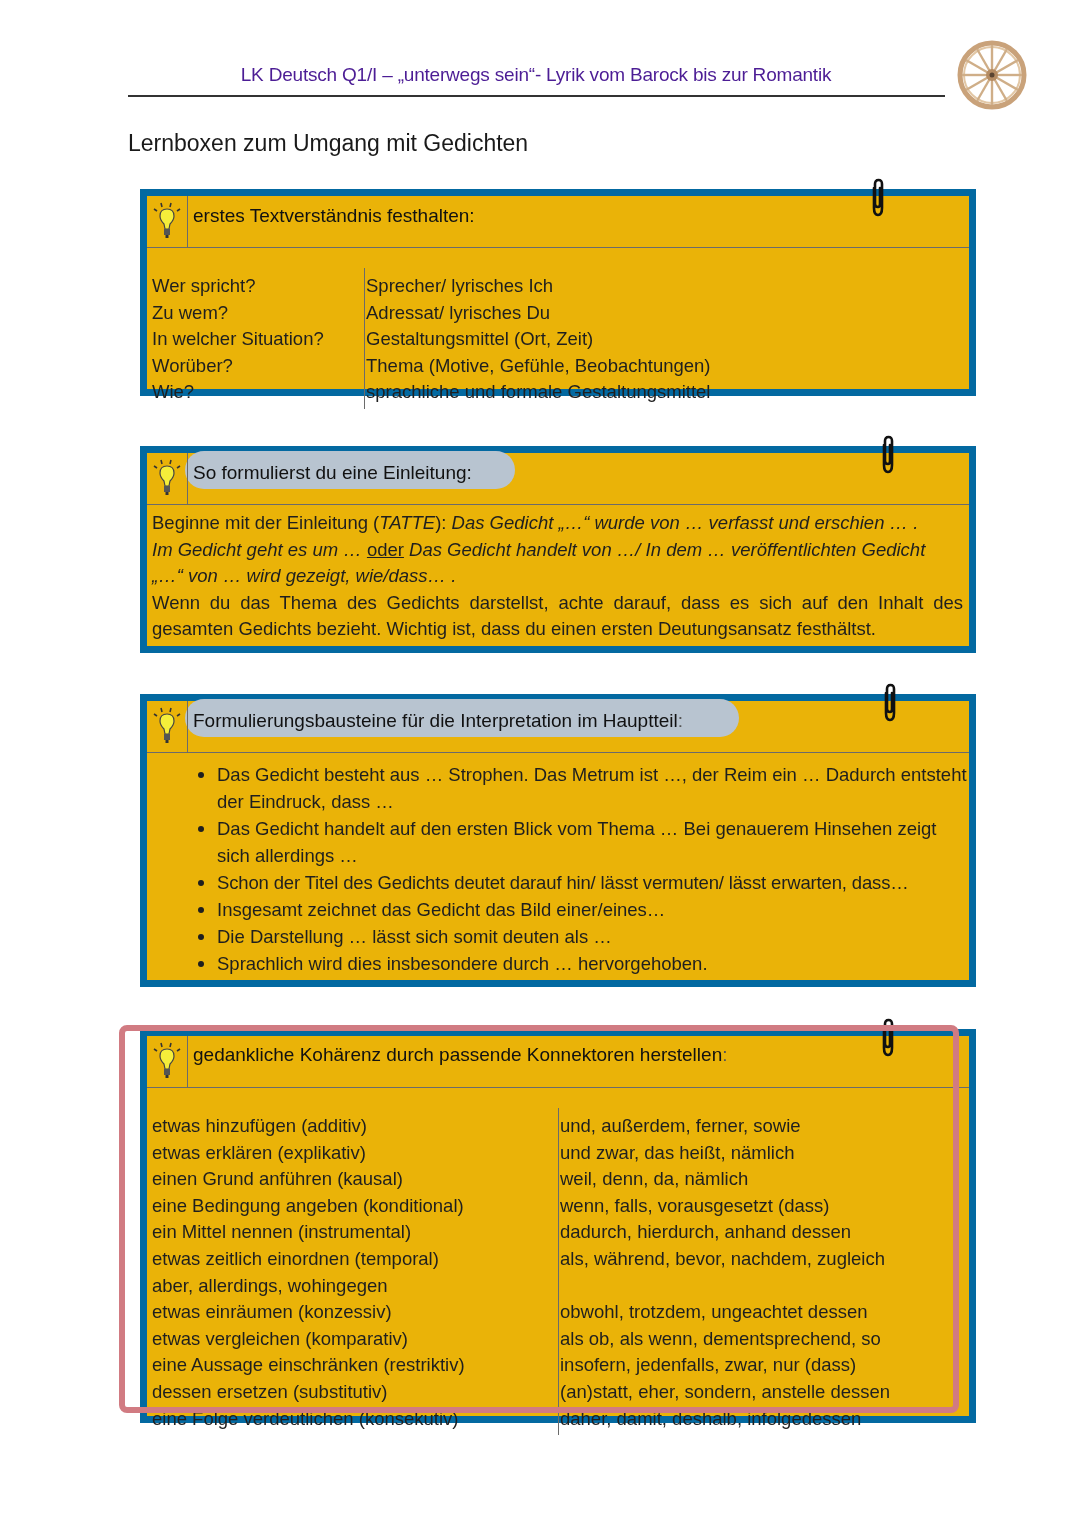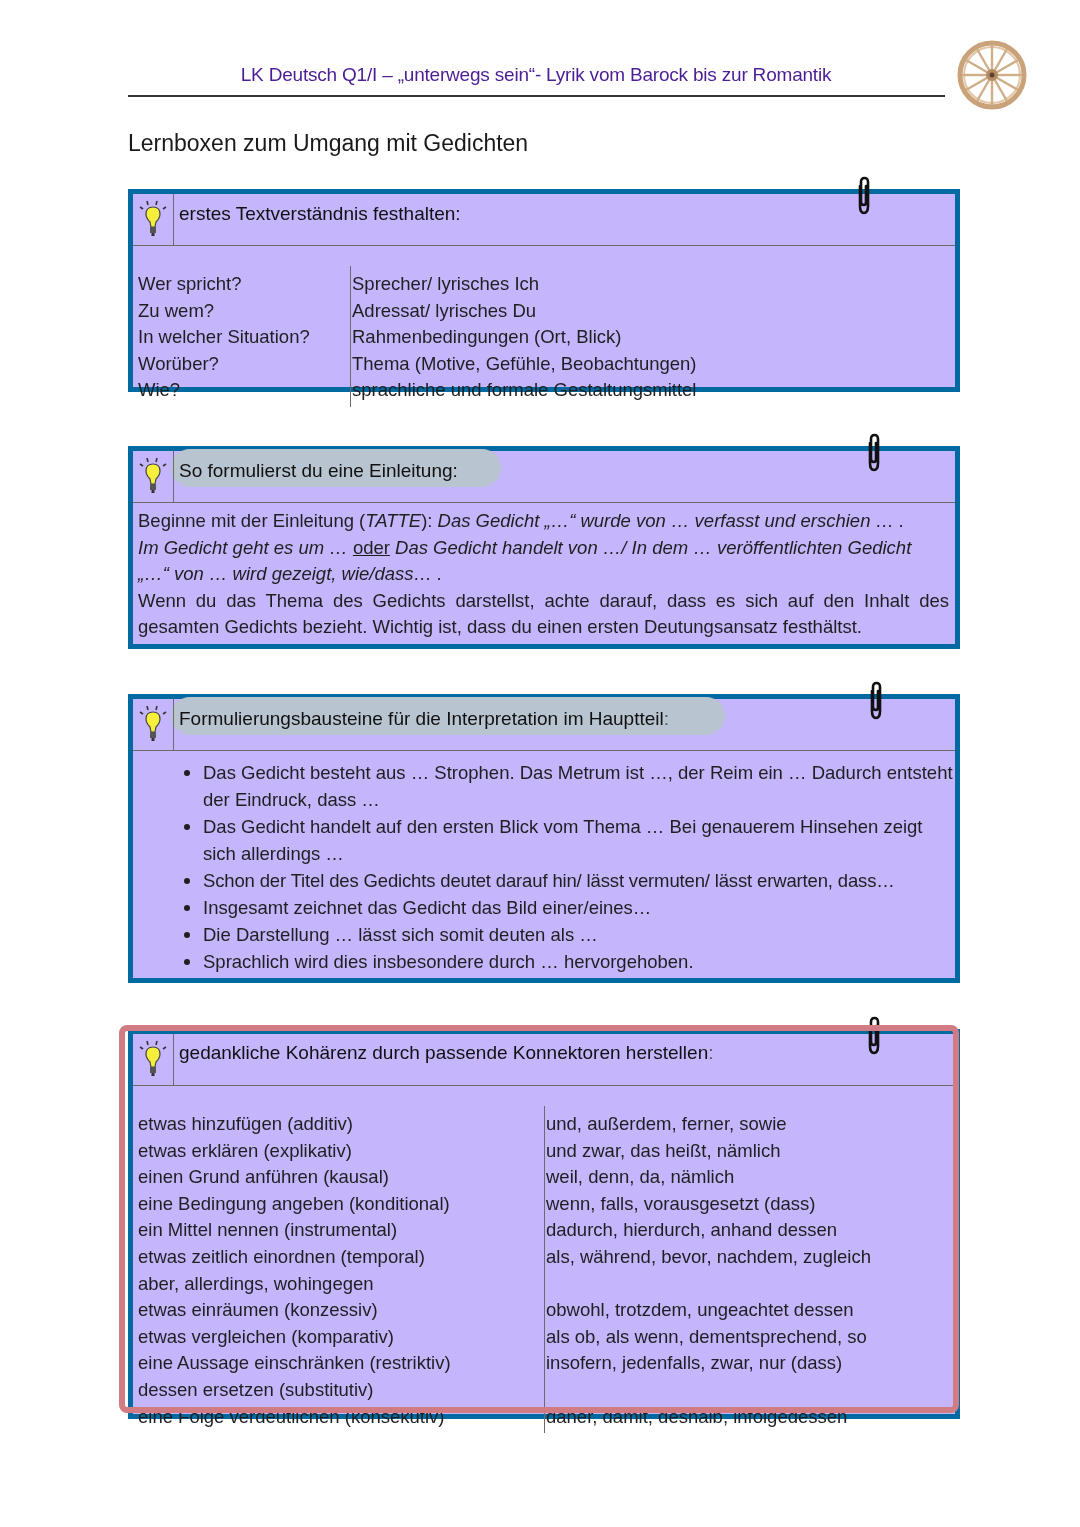--- a/index.html
+++ b/index.html
@@ -4,21 +4,21 @@
 <style>
   html, body { margin: 0; padding: 0; background: #ffffff; }
   body { width: 1080px; height: 1527px; position: relative; overflow: hidden;
          font-family: "Liberation Sans", "DejaVu Sans", sans-serif; color: #1f1f1f; }
   .header-title { position: absolute; left: 128px; width: 816px; top: 64px; text-align: center;
                   font-size: 19px; color: #4c1d95; letter-spacing: -0.2px; }
   .header-rule { position: absolute; left: 128px; top: 95px; width: 817px; height: 2px; background: #333; }
   .wheel { position: absolute; left: 957px; top: 40px; width: 70px; height: 70px; }
   .page-title { position: absolute; left: 128px; top: 130px; font-size: 23px; color: #1a1a1a; }
 
-  .box { position: absolute; left: 128px; width: 822px; border: 5px solid #0369a1; background: #c4b5fd; }
+  .box { position: absolute; left: 140px; width: 822px; border: 7px solid #0369a1; background: #eab308; }
   .box-head { position: relative; height: 51px; border-bottom: 1px solid #6b6b6b; }
   .bulb-cell { position: absolute; left: 0; top: 0; width: 40px; height: 51px; border-right: 1px solid #6b6b6b; }
   .bulb-cell svg { position: absolute; left: 4px; top: 5px; }
   .box-title { position: absolute; left: 46px; top: 9px; font-size: 19px; color: #111; }
   .pill { position: absolute; left: 38px; top: -2px; height: 38px; border-radius: 19px; background: #b8c4d0; }
   .clip { position: absolute; }
 
   .rows { position: relative; font-size: 18.5px; line-height: 26.6px; padding: 5px 0 0 5px; margin-top: 20px; }
   .col-left { position: absolute; left: 0; top: 0; bottom: 0; border-right: 1px solid #6b6b6b; }
   .row { display: flex; white-space: nowrap; }
@@ -93,21 +93,21 @@
     <div class="row">
         <span class="k" style="width:214px">Wer spricht?</span>
         <span class="v">Sprecher/ lyrisches Ich</span>
       </div>
     <div class="row">
         <span class="k" style="width:214px">Zu wem?</span>
         <span class="v">Adressat/ lyrisches Du</span>
       </div>
     <div class="row">
         <span class="k" style="width:214px">In welcher Situation?</span>
-        <span class="v">Rahmenbedingungen (Ort, Blick)</span>
+        <span class="v">Gestaltungsmittel (Ort, Zeit)</span>
       </div>
     <div class="row">
         <span class="k" style="width:214px">Worüber?</span>
         <span class="v">Thema (Motive, Gefühle, Beobachtungen)</span>
       </div>
     <div class="row">
         <span class="k" style="width:214px">Wie?</span>
         <span class="v">sprachliche und formale Gestaltungsmittel</span>
       </div>
   </div>
@@ -230,20 +230,21 @@
     <div class="row">
         <span class="k" style="width:408px">etwas vergleichen (komparativ)</span>
         <span class="v">als ob, als wenn, dementsprechend, so</span>
       </div>
     <div class="row">
         <span class="k" style="width:408px">eine Aussage einschränken (restriktiv)</span>
         <span class="v">insofern, jedenfalls, zwar, nur (dass)</span>
       </div>
     <div class="row">
         <span class="k" style="width:408px">dessen ersetzen (substitutiv)</span>
+        <span class="v">(an)statt, eher, sondern, anstelle dessen</span>
       </div>
     <div class="row">
         <span class="k" style="width:408px">eine Folge verdeutlichen (konsekutiv)</span>
         <span class="v">daher, damit, deshalb, infolgedessen</span>
       </div>
   </div>
 </div>
 <div class="highlight-frame"></div>
 
 </body></html>

